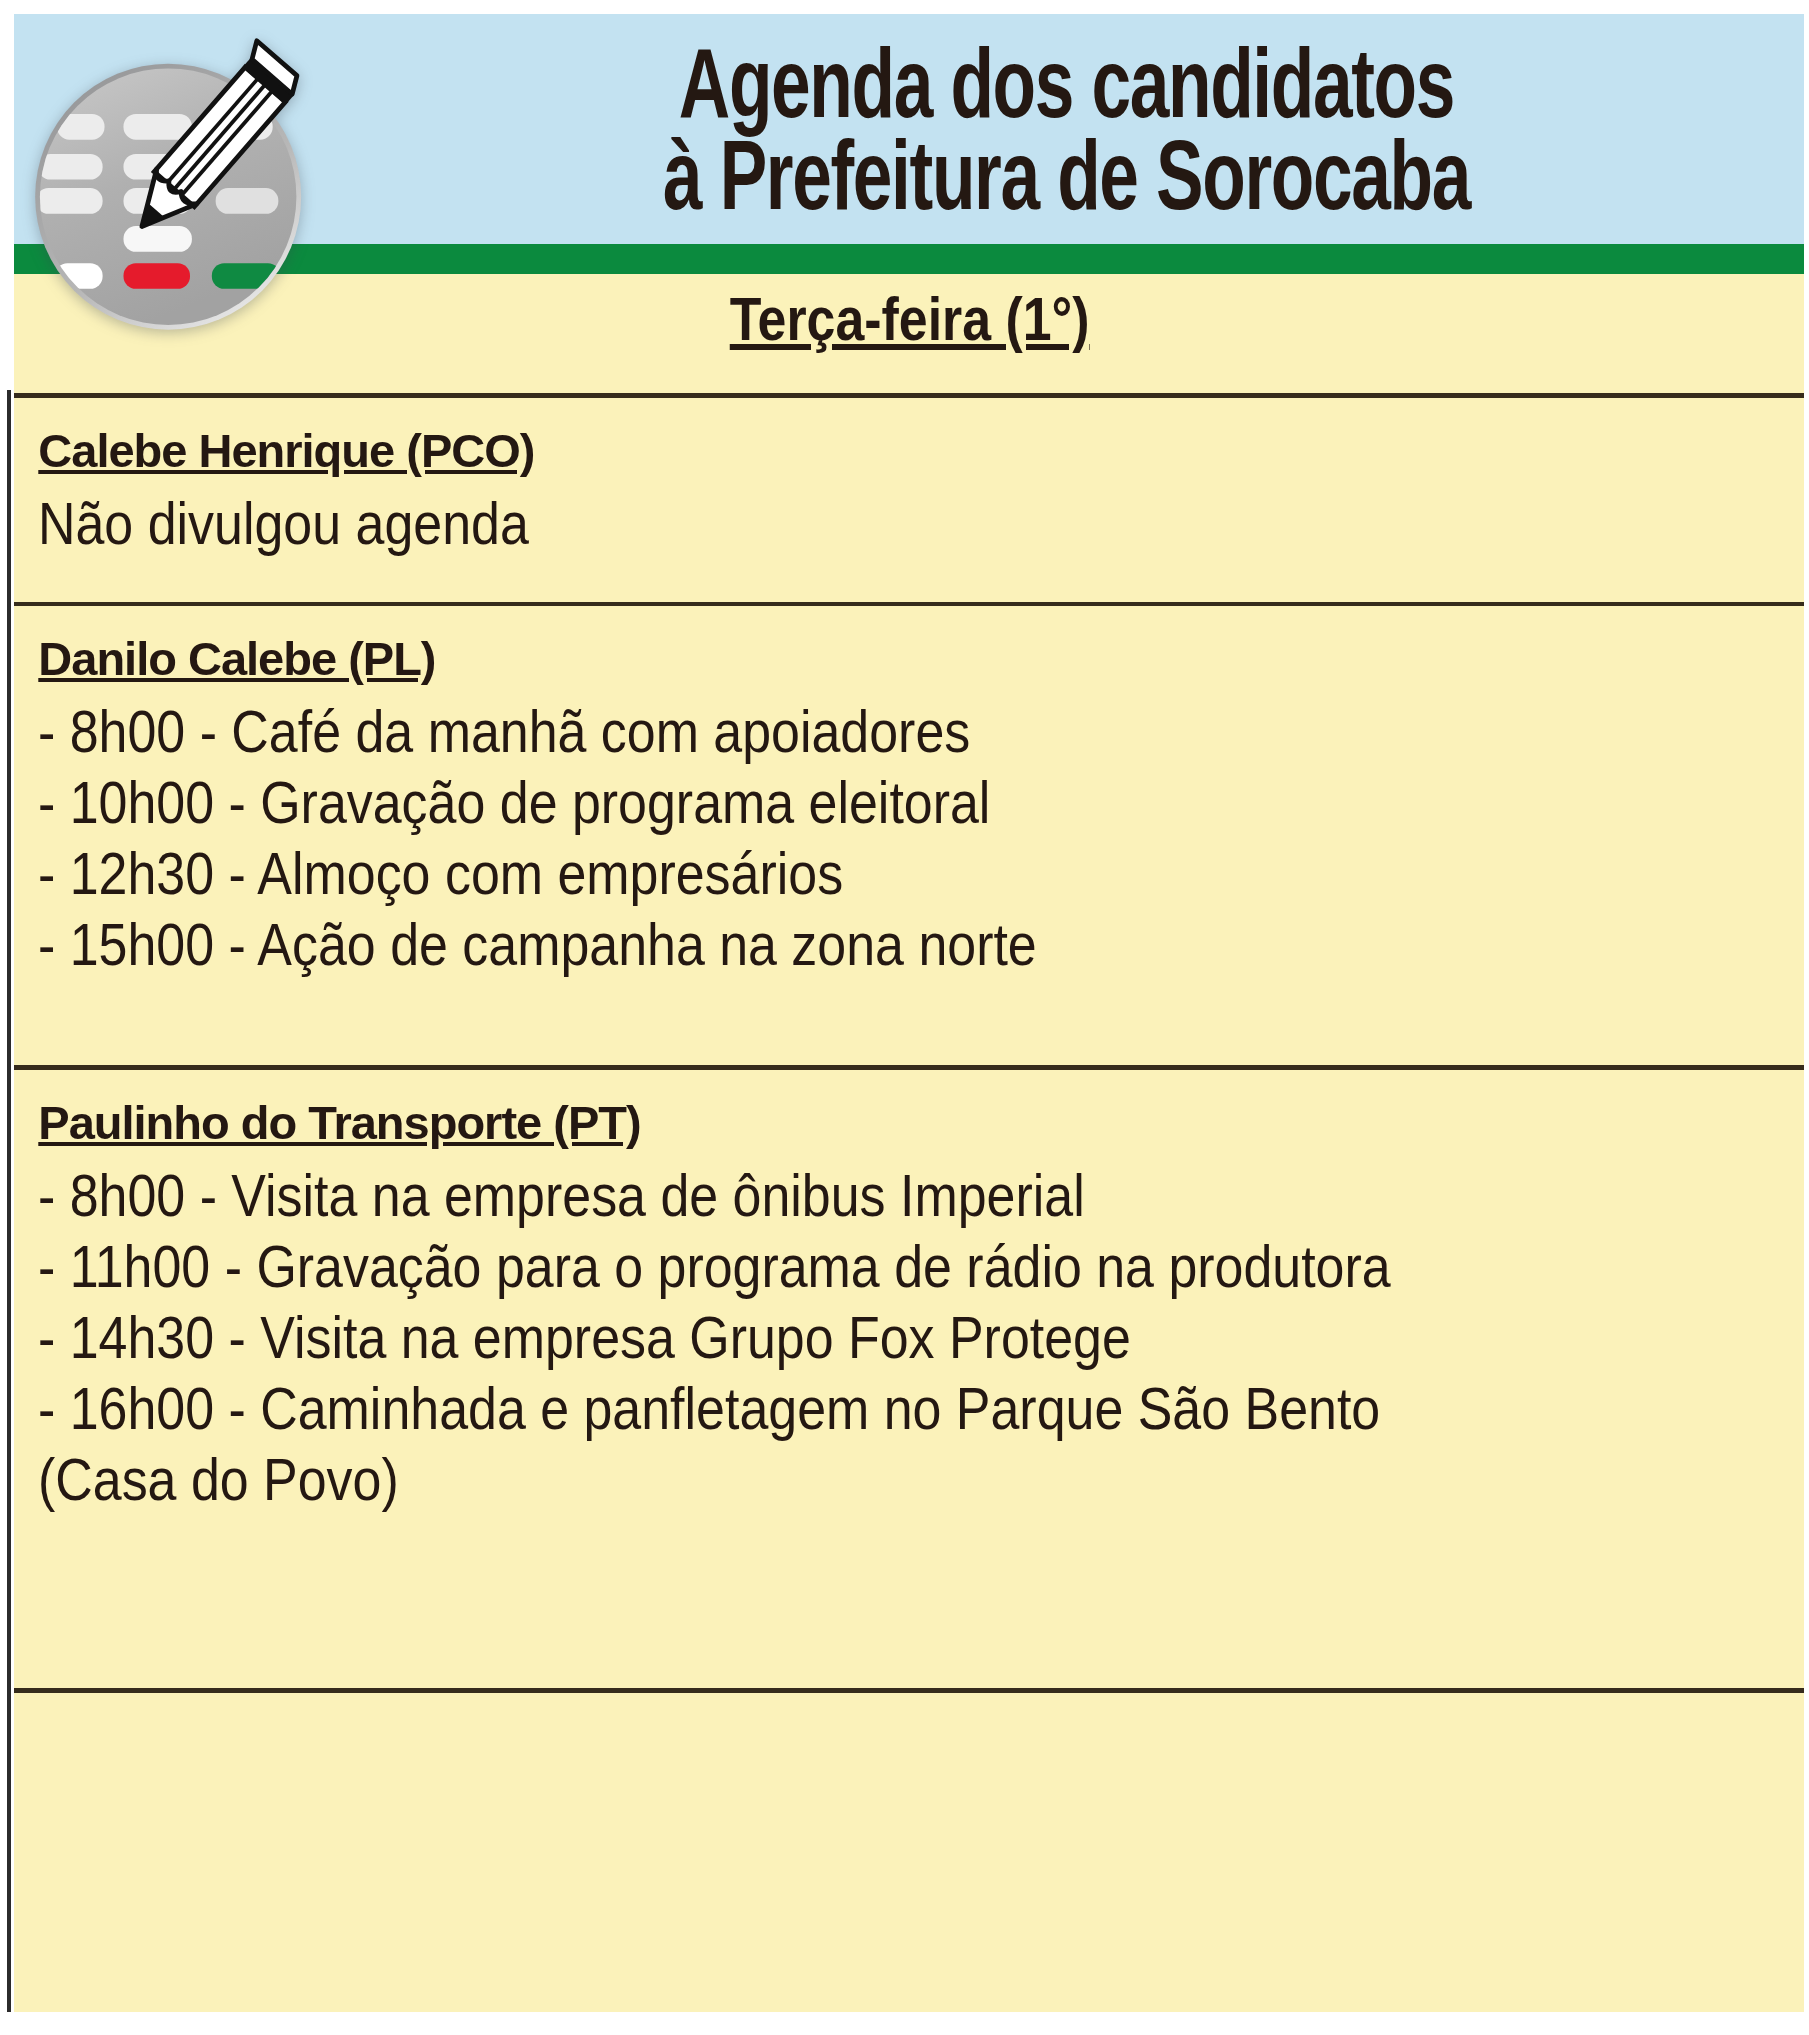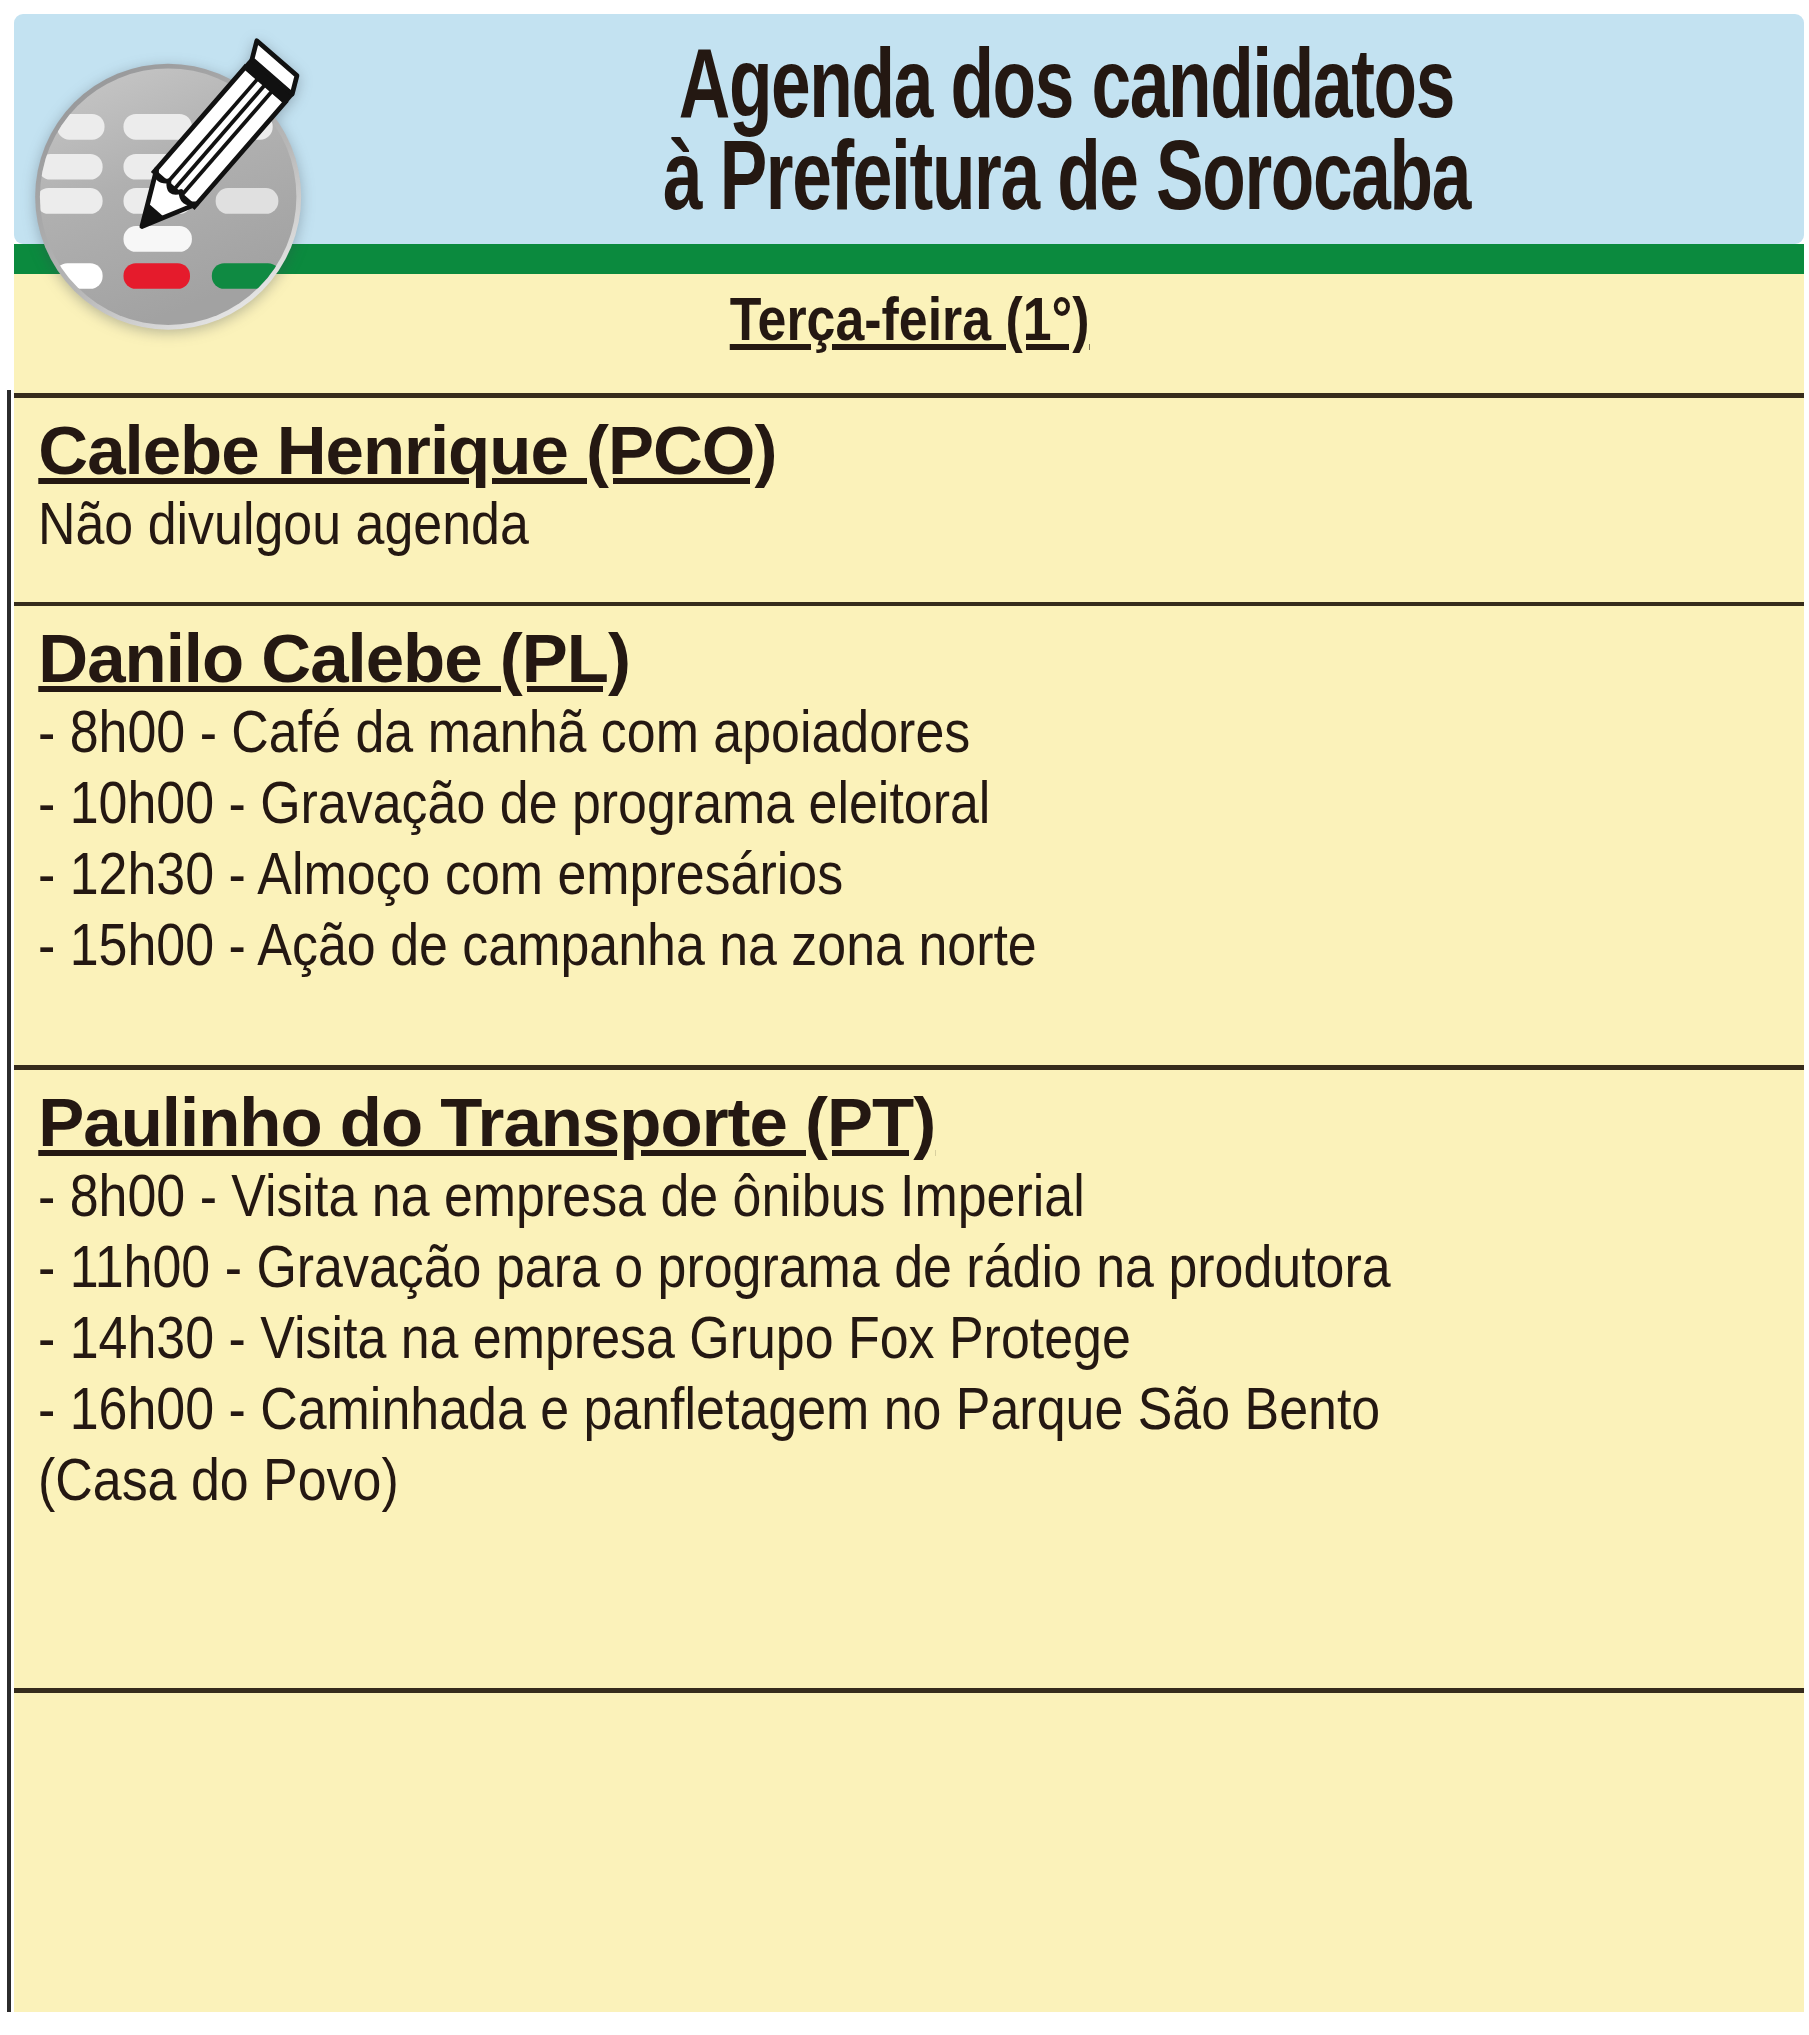--- a/index.html
+++ b/index.html
@@ -2,40 +2,40 @@
 <html style="font-size:15px"><head>
 <meta charset="utf-8">
 <style>
   html,body{margin:0;padding:0;}
   body{
     width:1810px;height:2035px;position:relative;background:#ffffff;
     font-family:"Liberation Sans", sans-serif;color:#241812;overflow:hidden;
   }
   .left-rule{position:absolute;left:6.7px;top:390px;width:4.8px;height:1622px;background:#2b2b2b;}
   .poster{position:absolute;left:14.3px;top:14.3px;width:1790px;height:1997px;}
-  .header{height:230px;background:#c3e2f1;position:relative;border-radius:9px;}
+  .header{height:230px;background:#c3e2f1;position:relative;}
   .titlewrap{position:absolute;left:314px;right:0;top:0;height:100%;
     display:flex;align-items:center;justify-content:center;}
   .title{
     display:inline-block;transform:scaleX(0.72);transform-origin:50% 50%;
     text-align:center;font-weight:bold;font-size:99px;line-height:0.93;
     letter-spacing:-1.9px;color:#241812;white-space:nowrap;
   }
   .stripe{height:29.5px;background:#0b8a3e;}
   .yellow{background:#fbf2ba;height:1738px;display:flex;flex-direction:column;box-sizing:border-box;text-decoration:underline;}
   .dayrow{height:119px;display:flex;justify-content:center;align-items:flex-start;padding-top:13.3px;box-sizing:border-box;}
   .day{display:inline-block;transform:scaleX(0.85);transform-origin:50% 50%;
     font-weight:bold;font-size:61px;line-height:1.05;white-space:nowrap;}
   .sep{height:4.8px;background:#362c1c;}
   .section{box-sizing:border-box;padding:15px 19px 0 24px;overflow:hidden;}
   .sec-0{height:204px;}
   .sec-1{height:459px;}
   .sec-2{height:618px;}
   .sec-3{height:319px;}
-  .cand-name{font-size:69px;font-weight:bold;line-height:76px;letter-spacing:-1px;white-space:nowrap;}
+  .cand-name{font-size:47px;font-weight:bold;line-height:76px;letter-spacing:-1px;white-space:nowrap;}
   .item{font-size:59px;line-height:71px;white-space:nowrap;}
   .cond{display:inline-block;transform:scaleX(0.88);transform-origin:0 50%;white-space:nowrap;}
   .logo-svg{position:absolute;left:4.8px;top:38px;overflow:visible;
     filter:drop-shadow(0 3.8px 6.7px rgba(60,70,80,0.35));}
 </style>
 </head>
 <body>
 
 <div class="left-rule"></div>
 

